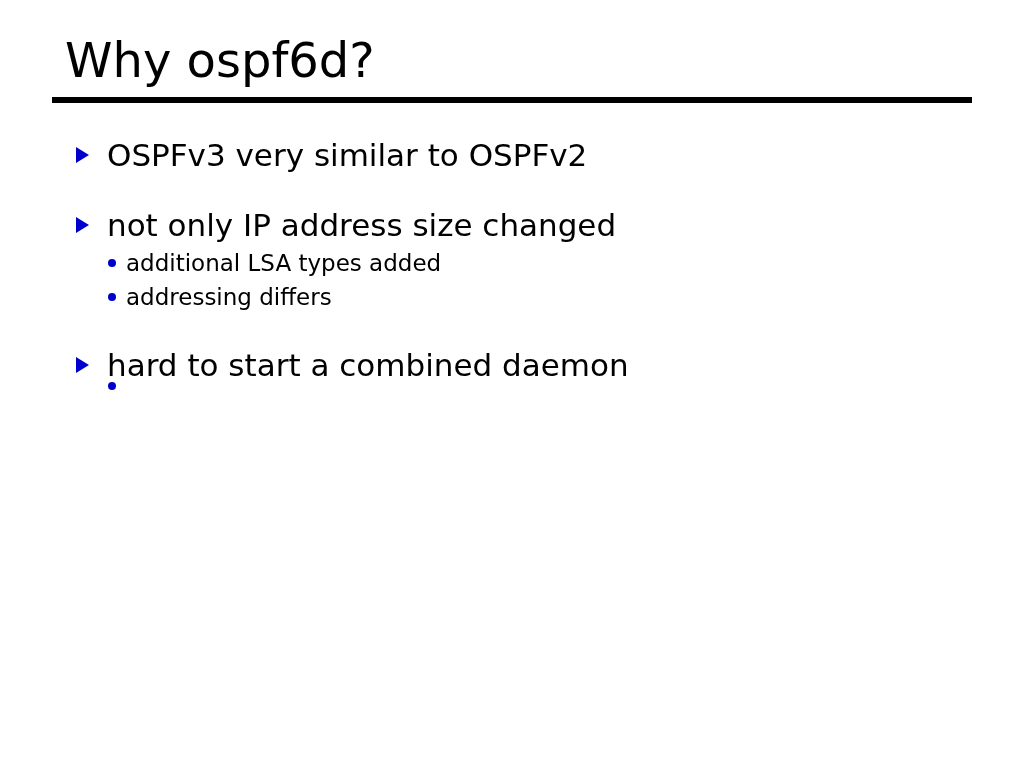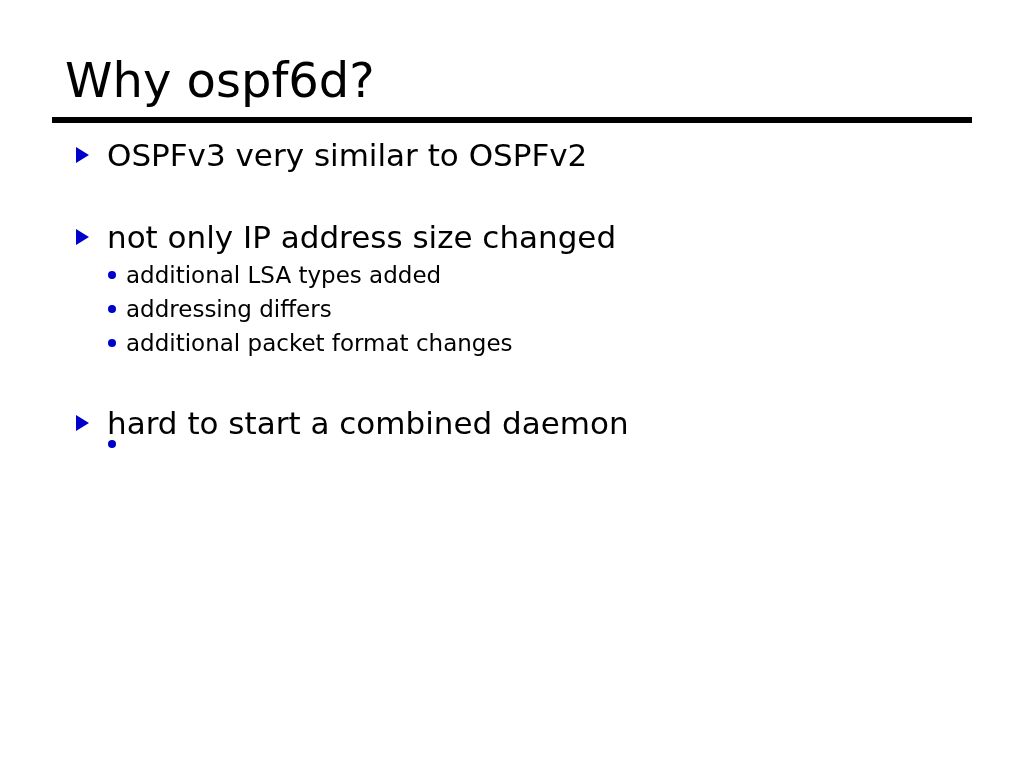--- a/index.html
+++ b/index.html
@@ -18,21 +18,21 @@
     position: relative;
     width: 1024px;
     height: 768px;
     background: #ffffff;
   }
 
   
   .title-block {
     position: absolute;
     left: 52px;
-    top: 52px;
+    top: 32px;
     width: 920px;
   }
   .slide-title {
     font-size: 48px;
     line-height: 56px;
     color: #000000;
     font-weight: normal;
     letter-spacing: 0px;
     padding-left: 13px;
     white-space: nowrap;
@@ -50,21 +50,21 @@
     left: 52px;
     top: 136px;
     width: 920px;
   }
 
   .group {
     margin: 0;
     padding: 0;
   }
   .group.spaced {
-    margin-top: 44px;
+    margin-top: 32px;
   }
 
   
   .l1 {
     display: flex;
     align-items: baseline;
     padding-left: 24px;
     margin: 0 0 0 0;
   }
   .l1-marker {
@@ -155,26 +155,20 @@
             <span class="dot"></span>
           </span>
           <span class="l2-text">additional LSA types added</span>
         </div>
         <div class="l2">
           <span class="l2-marker">
             <span class="dot"></span>
           </span>
           <span class="l2-text">addressing differs</span>
         </div>
-        <div class="l2">
-          <span class="l2-marker">
-            <span class="dot"></span>
-          </span>
-          <span class="l2-text">additional packet format changes</span>
-        </div>
       </div>
     </div>
 
     <div class="group spaced">
       <div class="l1">
         <span class="l1-marker">
           <span class="tri"></span>
         </span>
         <span class="l1-text">hard to start a combined daemon</span>
       </div>

